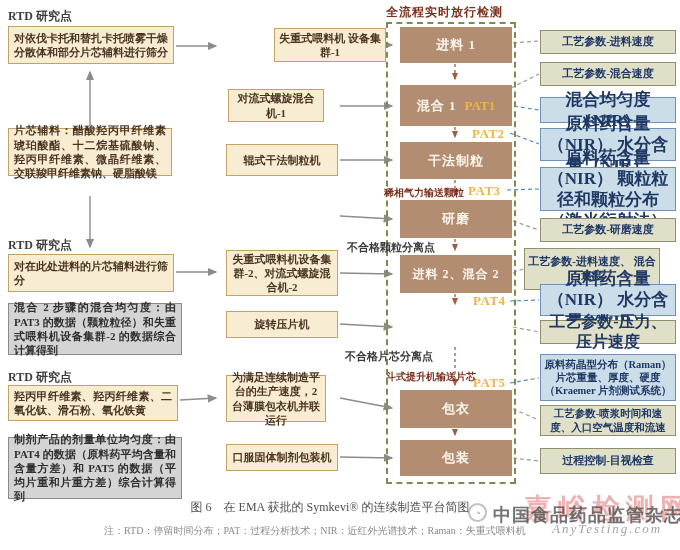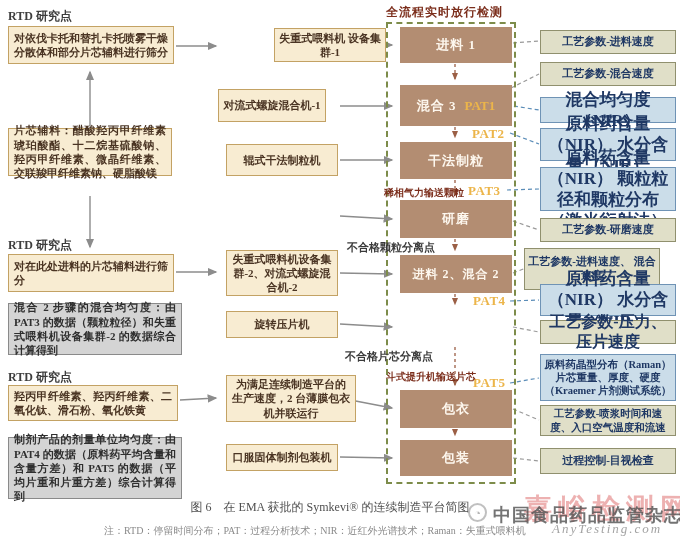--- a/index.html
+++ b/index.html
@@ -114,35 +114,35 @@
   <div class="abs tan" style="left:8px;top:26px;width:166px;height:38px;">对依伐卡托和替扎卡托喷雾干燥分散体和部分片芯辅料进行筛分</div>
   <div class="abs tan" style="left:8px;top:128px;width:164px;height:48px;">片芯辅料：醋酸羟丙甲纤维素琥珀酸酯、十二烷基硫酸钠、羟丙甲纤维素、微晶纤维素、交联羧甲纤维素钠、硬脂酸镁</div>
   <div class="abs rtd" style="left:8px;top:237px;">RTD 研究点</div>
   <div class="abs tan" style="left:8px;top:254px;width:166px;height:38px;">对在此处进料的片芯辅料进行筛分</div>
   <div class="abs grayb" style="left:8px;top:303px;width:174px;height:52px;">混合 2 步骤的混合均匀度：由 PAT3 的数据（颗粒粒径）和失重式喂料机设备集群-2 的数据综合计算得到</div>
   <div class="abs rtd" style="left:8px;top:369px;">RTD 研究点</div>
   <div class="abs tan" style="left:8px;top:385px;width:170px;height:36px;">羟丙甲纤维素、羟丙纤维素、二氧化钛、滑石粉、氧化铁黄</div>
   <div class="abs grayb" style="left:8px;top:437px;width:174px;height:62px;">制剂产品的剂量单位均匀度：由 PAT4 的数据（原料药平均含量和含量方差）和 PAT5 的数据（平均片重和片重方差）综合计算得到</div>
 
   <div class="abs mid" style="left:226px;top:28px;width:112px;height:34px;margin-left:48px;">失重式喂料机 设备集群-1</div>
-  <div class="abs mid" style="left:218px;top:89px;width:108px;height:33px;">对流式螺旋混合机-1</div>
+  <div class="abs mid" style="left:228px;top:89px;width:96px;height:33px;">对流式螺旋混合机-1</div>
   <div class="abs mid" style="left:226px;top:144px;width:112px;height:32px;">辊式干法制粒机</div>
   <div class="abs mid" style="left:226px;top:250px;width:112px;height:46px;">失重式喂料机设备集群-2、对流式螺旋混合机-2</div>
   <div class="abs mid" style="left:226px;top:311px;width:112px;height:27px;">旋转压片机</div>
-  <div class="abs mid" style="left:226px;top:375px;width:130px;height:47px;">为满足连续制造平台的生产速度，2 台薄膜包衣机并联运行</div>
+  <div class="abs mid" style="left:226px;top:375px;width:100px;height:47px;">为满足连续制造平台的生产速度，2 台薄膜包衣机并联运行</div>
   <div class="abs mid" style="left:226px;top:444px;width:112px;height:27px;">口服固体制剂包装机</div>
 
   <div class="abs flowtitle" style="left:386px;top:4px;width:130px;">全流程实时放行检测</div>
   <div class="abs dashedrect" style="left:386px;top:22px;width:130px;height:462px;"></div>
 
   <div class="abs flow" style="left:400px;top:27px;width:112px;height:36px;">
     <span>进料 1</span>
   </div>
   <div class="abs flow" style="left:400px;top:85px;width:112px;height:41px;">
-    <span>混合 3</span>
+    <span>混合 1</span>
     <span class="patin">PAT1</span>
   </div>
   <div class="abs flow" style="left:400px;top:142px;width:112px;height:37px;">
     <span>干法制粒</span>
   </div>
   <div class="abs flow" style="left:400px;top:200px;width:112px;height:38px;">
     <span>研磨</span>
   </div>
   <div class="abs flow" style="left:400px;top:255px;width:112px;height:38px;font-size:12px;">
     <span>进料 2、混合 2</span>

